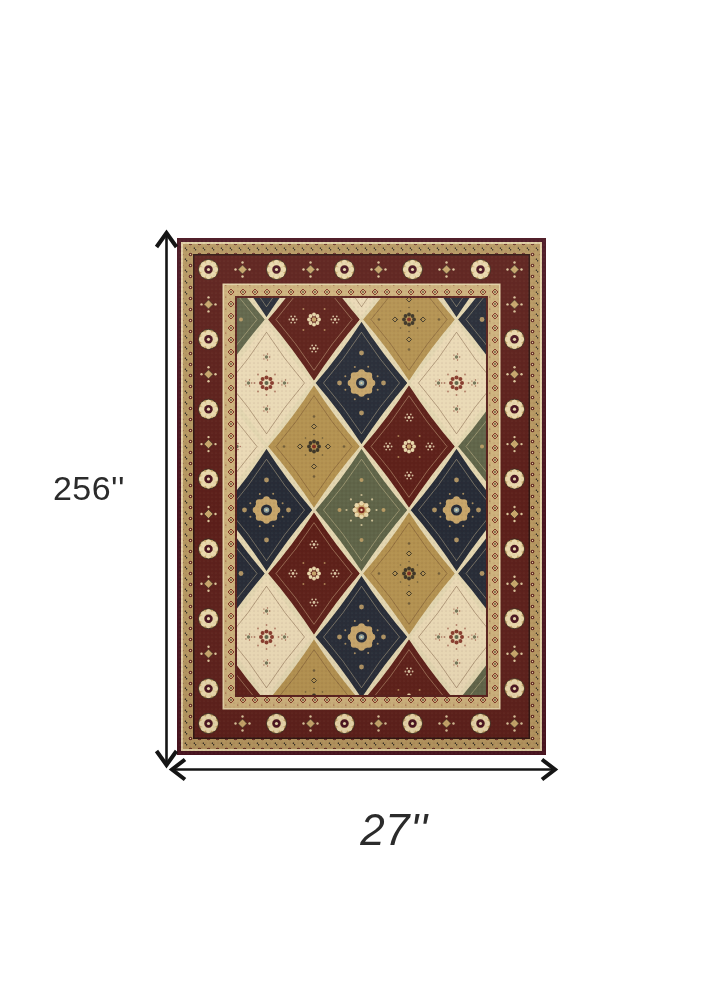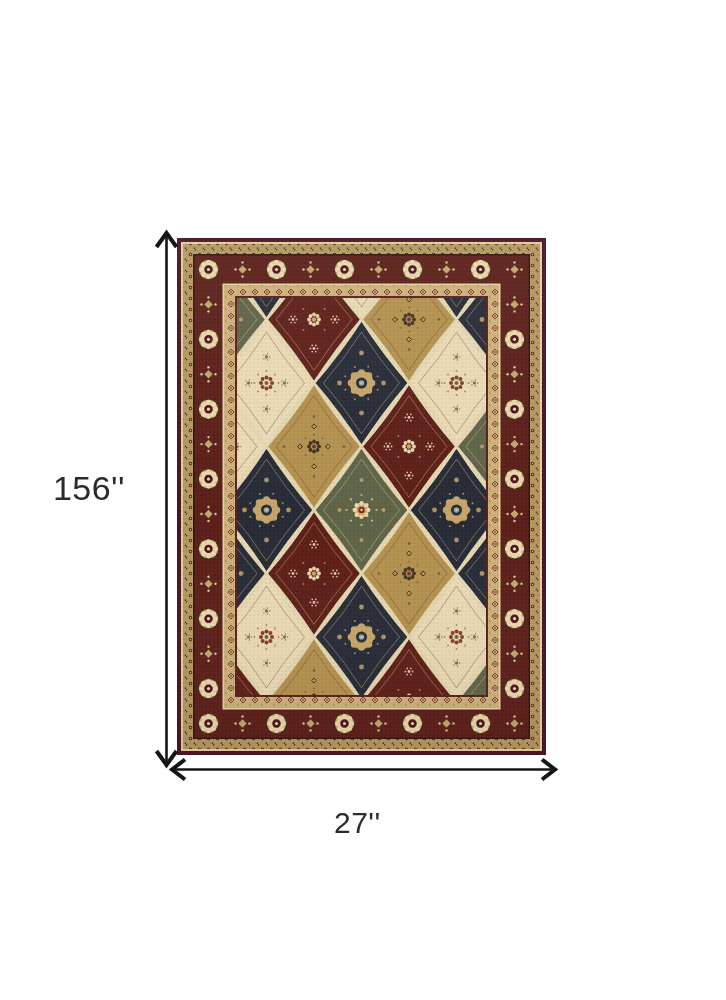--- a/index.html
+++ b/index.html
@@ -11,21 +11,21 @@
   .rug-wrap{position:absolute;left:177px;top:238px;width:369px;height:517px;}
   .rug-wrap svg{display:block;width:369px;height:517px;}
   .dim-v{position:absolute;left:146px;top:226px;width:42px;height:546px;}
   .dim-h{position:absolute;left:164px;top:752px;width:398px;height:36px;}
   .dim-label{
     position:absolute;color:var(--label-color,#2b2b2b);
     font-family:"Liberation Sans", sans-serif;line-height:1.1;
     letter-spacing:0.5px;
   }
   .h-label{left:34px;top:470px;width:110px;text-align:center;font-size:34px;}
-  .w-label{left:334px;top:806px;width:120px;text-align:left;font-size:30px;}
+  .w-label{left:334px;top:806px;width:120px;text-align:center;font-size:44px;font-style:italic;}
   .dimline{stroke:#151515;}
 </style>
 </head>
 <body>
 
 <div class="diagram">
 
   <div class="rug-wrap">
     <svg viewBox="0 0 369 517" xmlns="http://www.w3.org/2000/svg">
         <defs>
@@ -1337,21 +1337,21 @@
         <rect x="0" y="0" width="369" height="517" fill="url(#sheen)"></rect>
       </svg>
   </div>
 
   <div>
     <svg class="dim-v" viewBox="0 0 42 546" xmlns="http://www.w3.org/2000/svg">
       <line class="dimline" x1="20.5" y1="8" x2="20.5" y2="538" stroke-width="2.6" stroke="#151515"></line>
       <path class="dimline" d="M10.5,21 L20.5,7 L30.5,21" fill="none" stroke-width="4" stroke="#151515"></path>
       <path class="dimline" d="M10.5,525 L20.5,539 L30.5,525" fill="none" stroke-width="4" stroke="#151515"></path>
     </svg>
-    <div class="dim-label h-label">156''</div>
+    <div class="dim-label h-label">256''</div>
   </div>
 
   <div>
     <svg class="dim-h" viewBox="0 0 398 36" xmlns="http://www.w3.org/2000/svg">
       <line class="dimline" x1="9" y1="17.5" x2="390" y2="17.5" stroke-width="2.6" stroke="#151515"></line>
       <path class="dimline" d="M21,7.5 L8,17.5 L21,27.5" fill="none" stroke-width="4" stroke="#151515"></path>
       <path class="dimline" d="M378,7.5 L391,17.5 L378,27.5" fill="none" stroke-width="4" stroke="#151515"></path>
     </svg>
     <div class="dim-label w-label">27''</div>
   </div>

